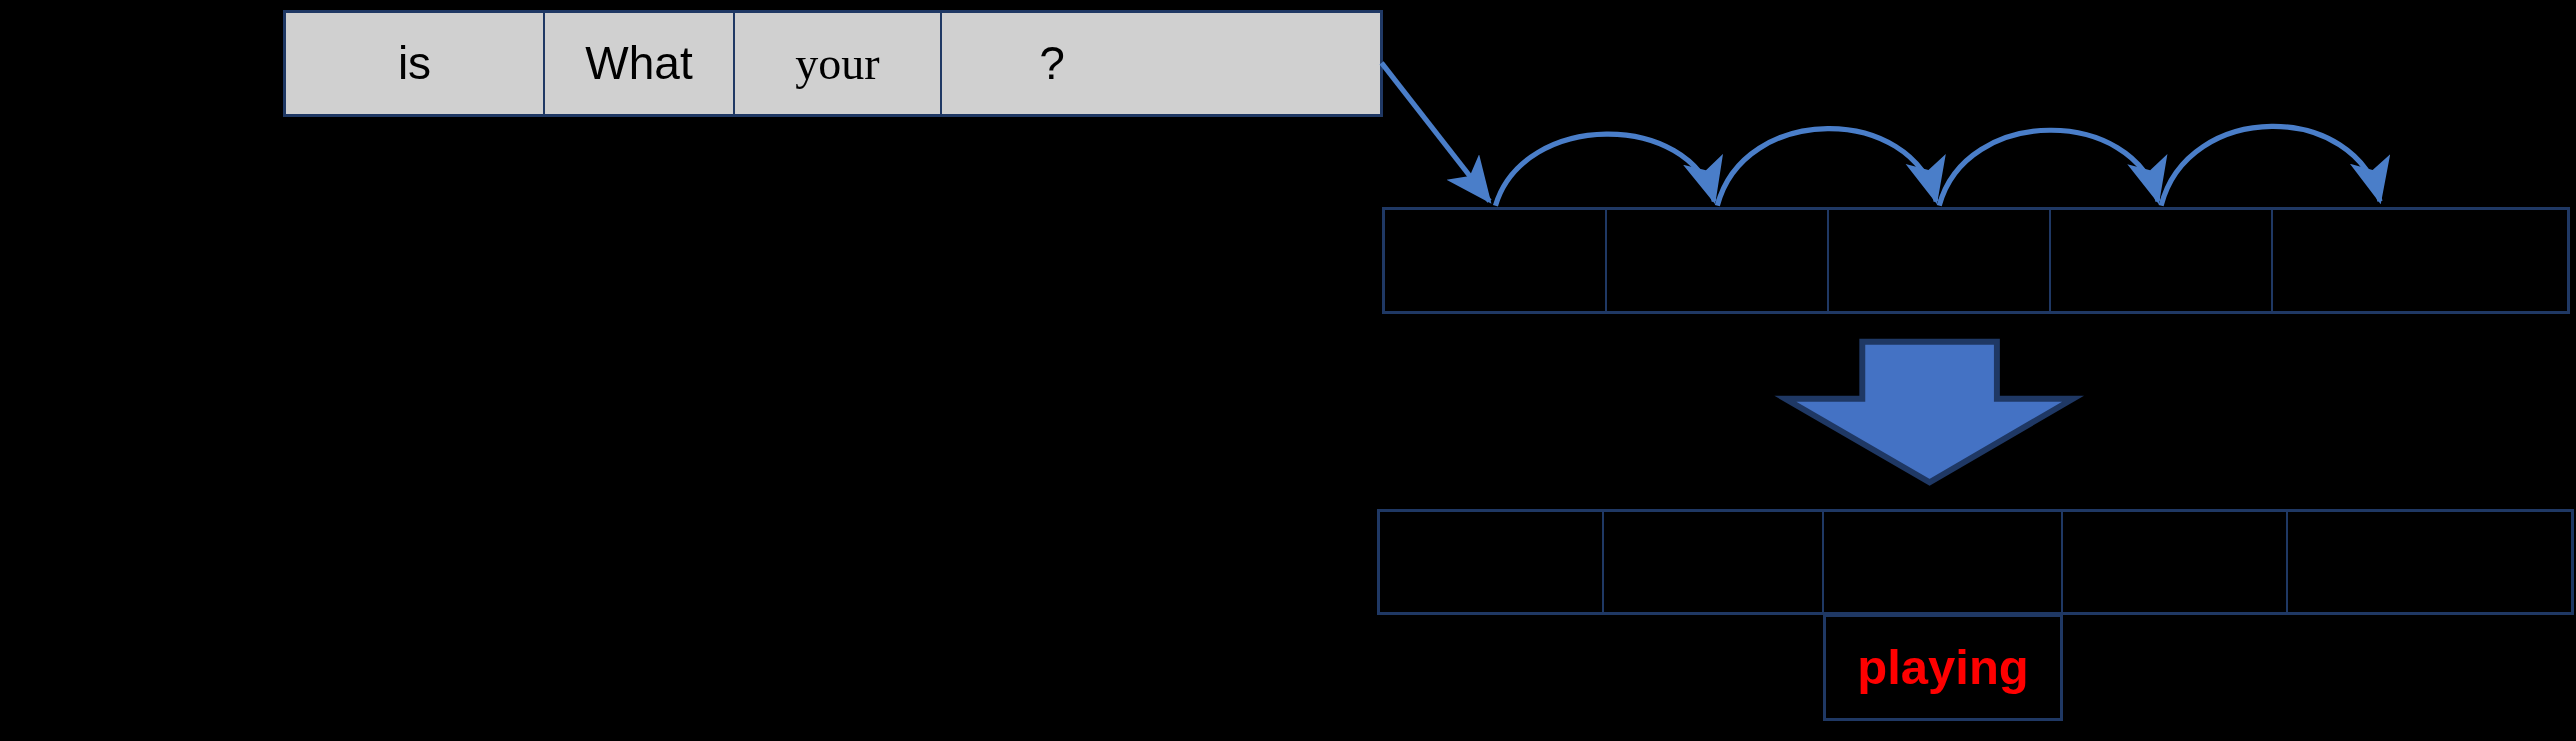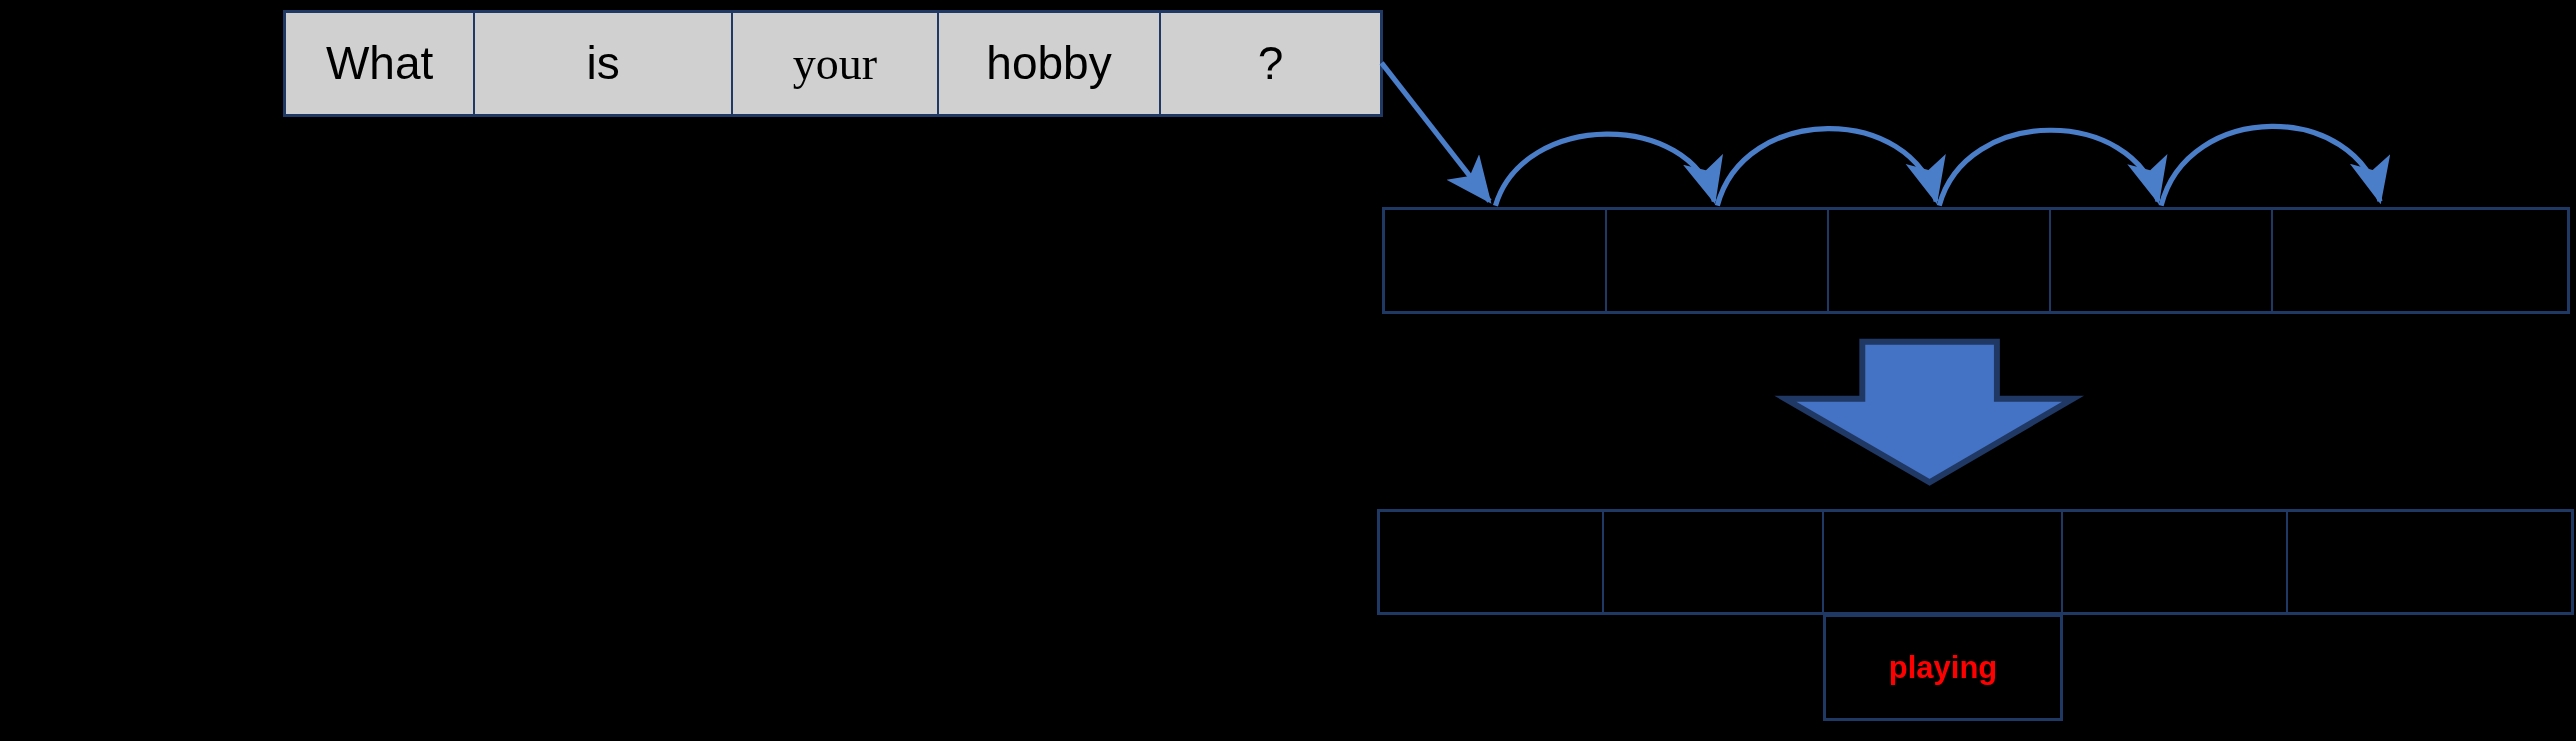--- a/index.html
+++ b/index.html
@@ -97,50 +97,47 @@
     width: 240px;
     height: 107px;
     box-sizing: border-box;
     border: 3.7px solid #1f3864;
     display: flex;
     align-items: center;
     justify-content: center;
   }
   #prediction-label {
     color: #ff0000;
-    font-size: 31px;
+    font-size: 49px;
     font-weight: bold;
     line-height: 1;
   }
 
   
   #arrow-layer {
     position: absolute;
     left: 0;
     top: 0;
     width: 2576px;
     height: 742px;
     pointer-events: none;
   }
 </style>
 </head>
 <body>
 
 <div id="source-table">
+  <div class="src-cell" style="width:259px;">
+    <span>is</span>
+  </div>
   <div class="src-cell" style="width:190px;">
     <span>What</span>
   </div>
-  <div class="src-cell" style="width:259px;">
-    <span>is</span>
-  </div>
   <div class="src-cell" style="width:207px;font-family:Liberation Serif, serif;">
     <span>your</span>
-  </div>
-  <div class="src-cell" style="width:223px;">
-    <span>hobby</span>
   </div>
   <div class="src-cell" style="width:220px;">
     <span>?</span>
   </div>
 </div>
 
 <div id="encoder-row">
   <div class="enc-cell" style="width:222px;">
     <span></span>
   </div>

